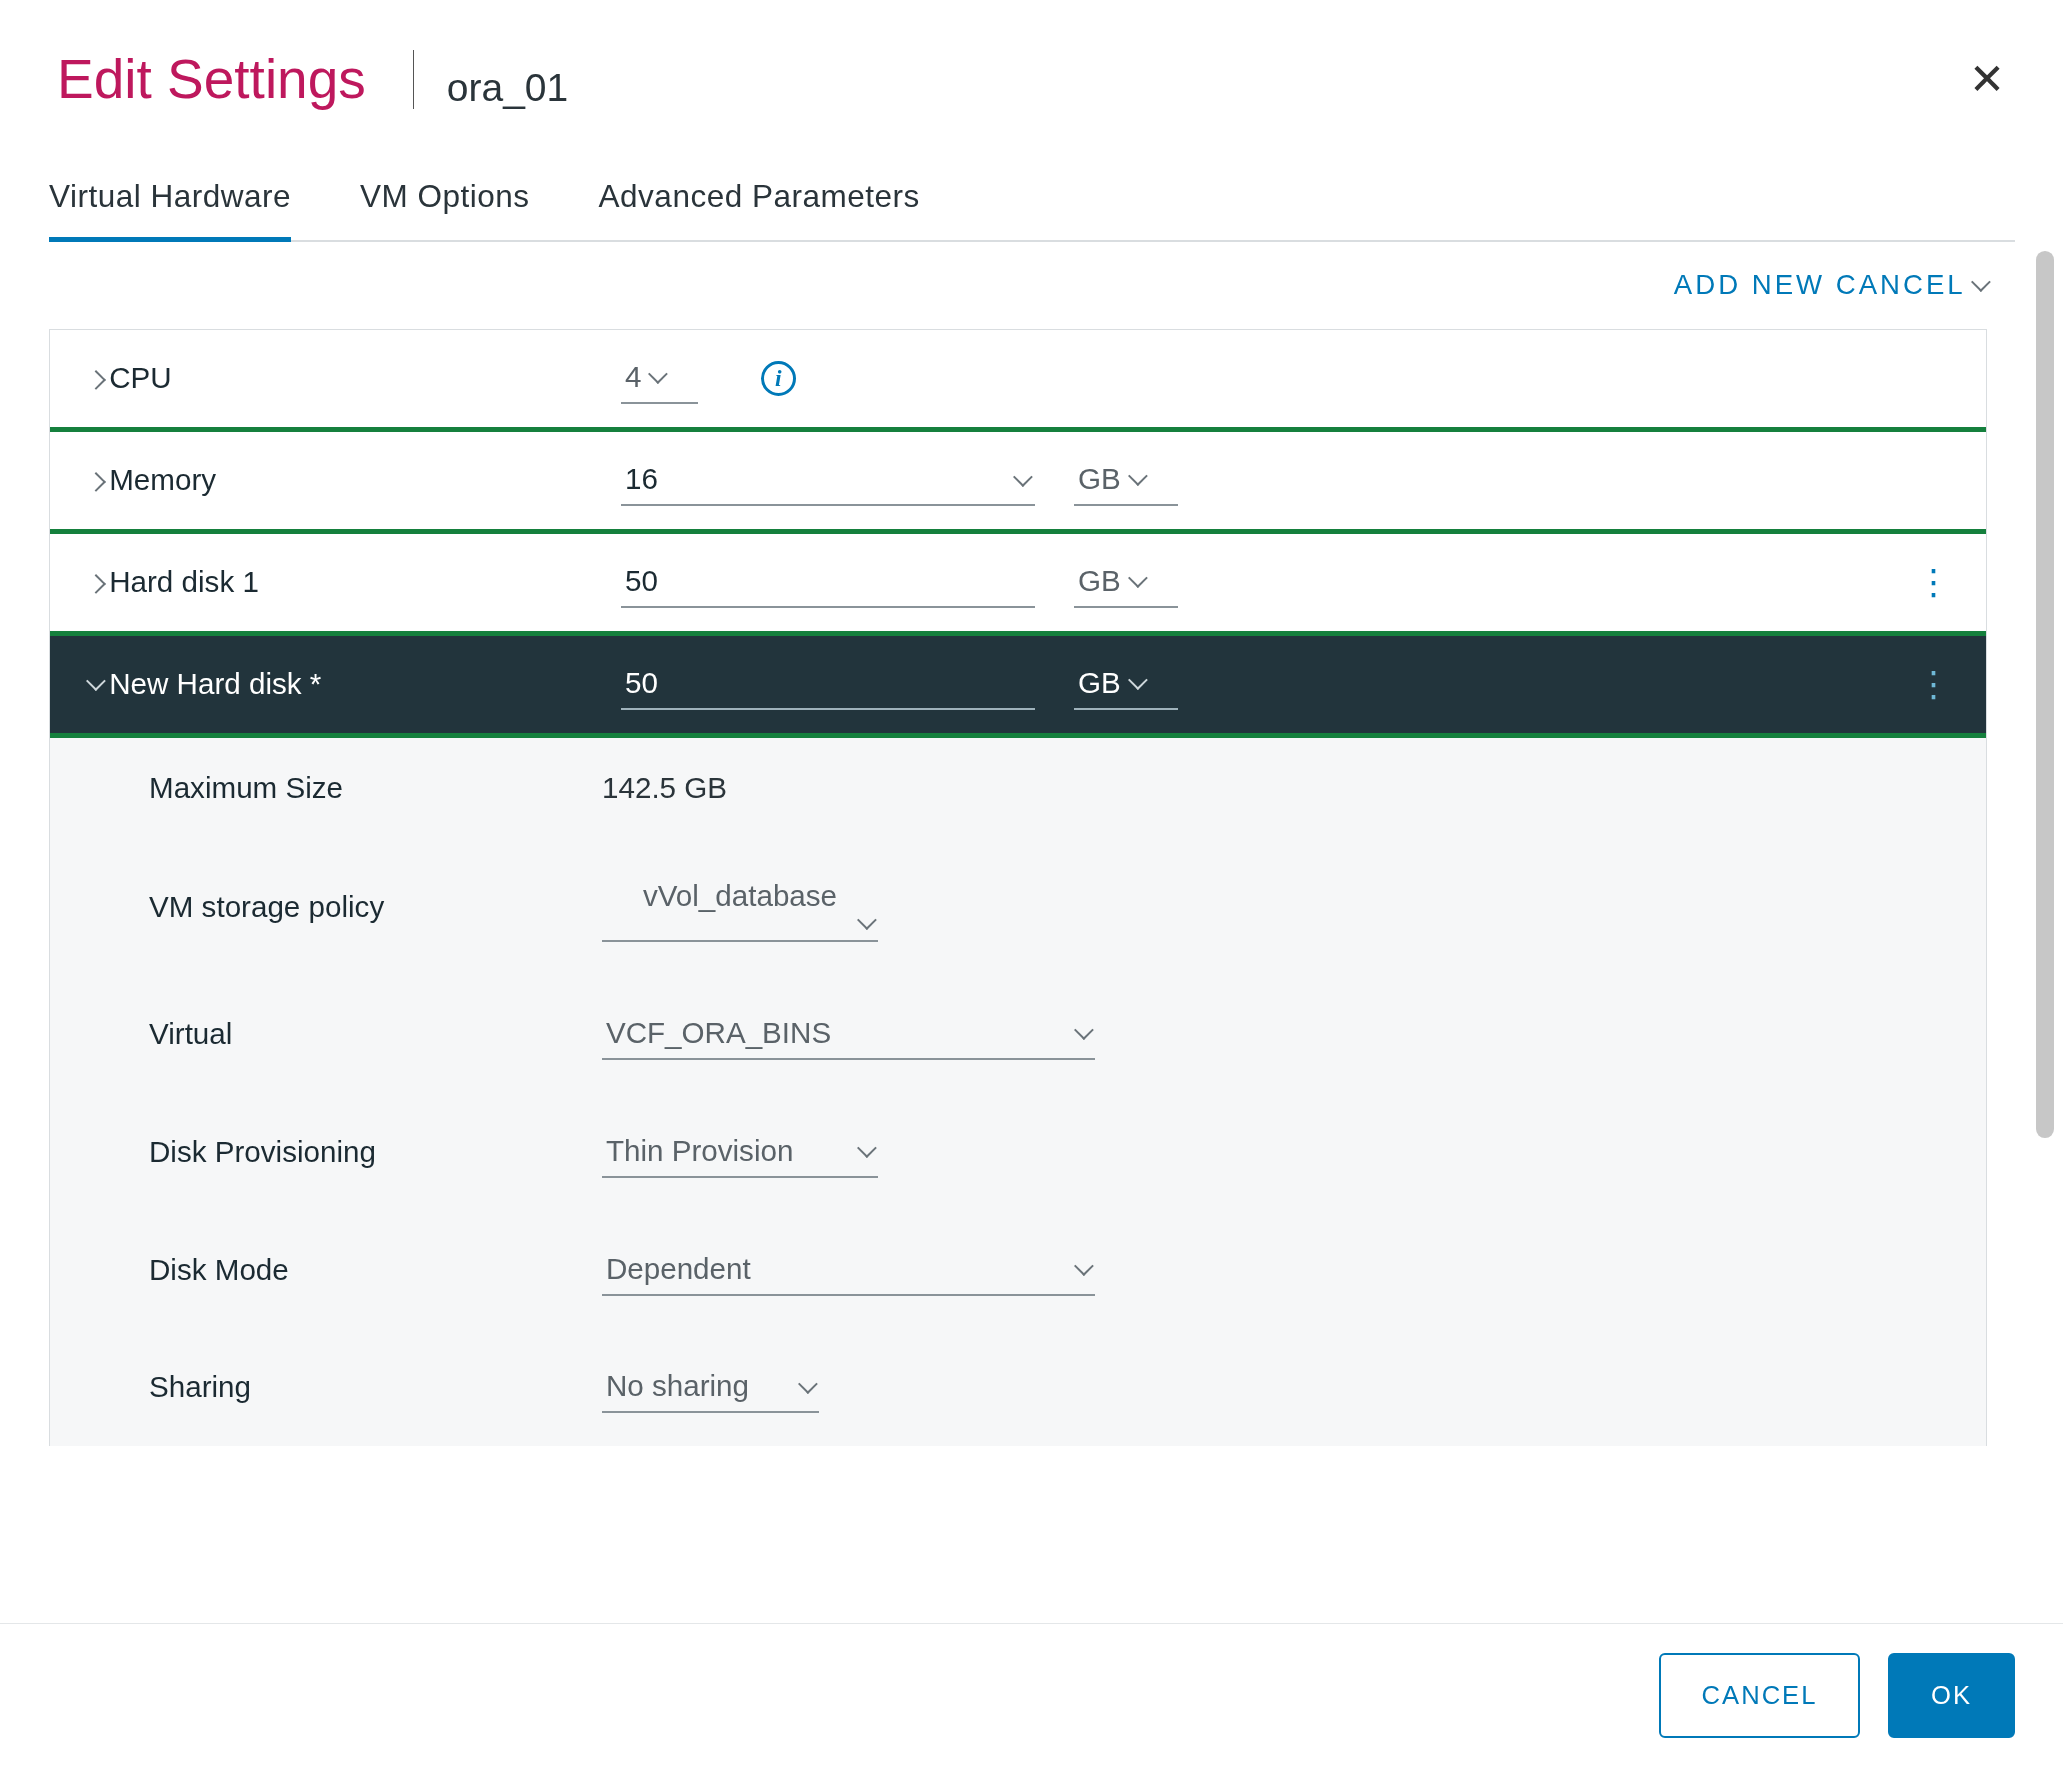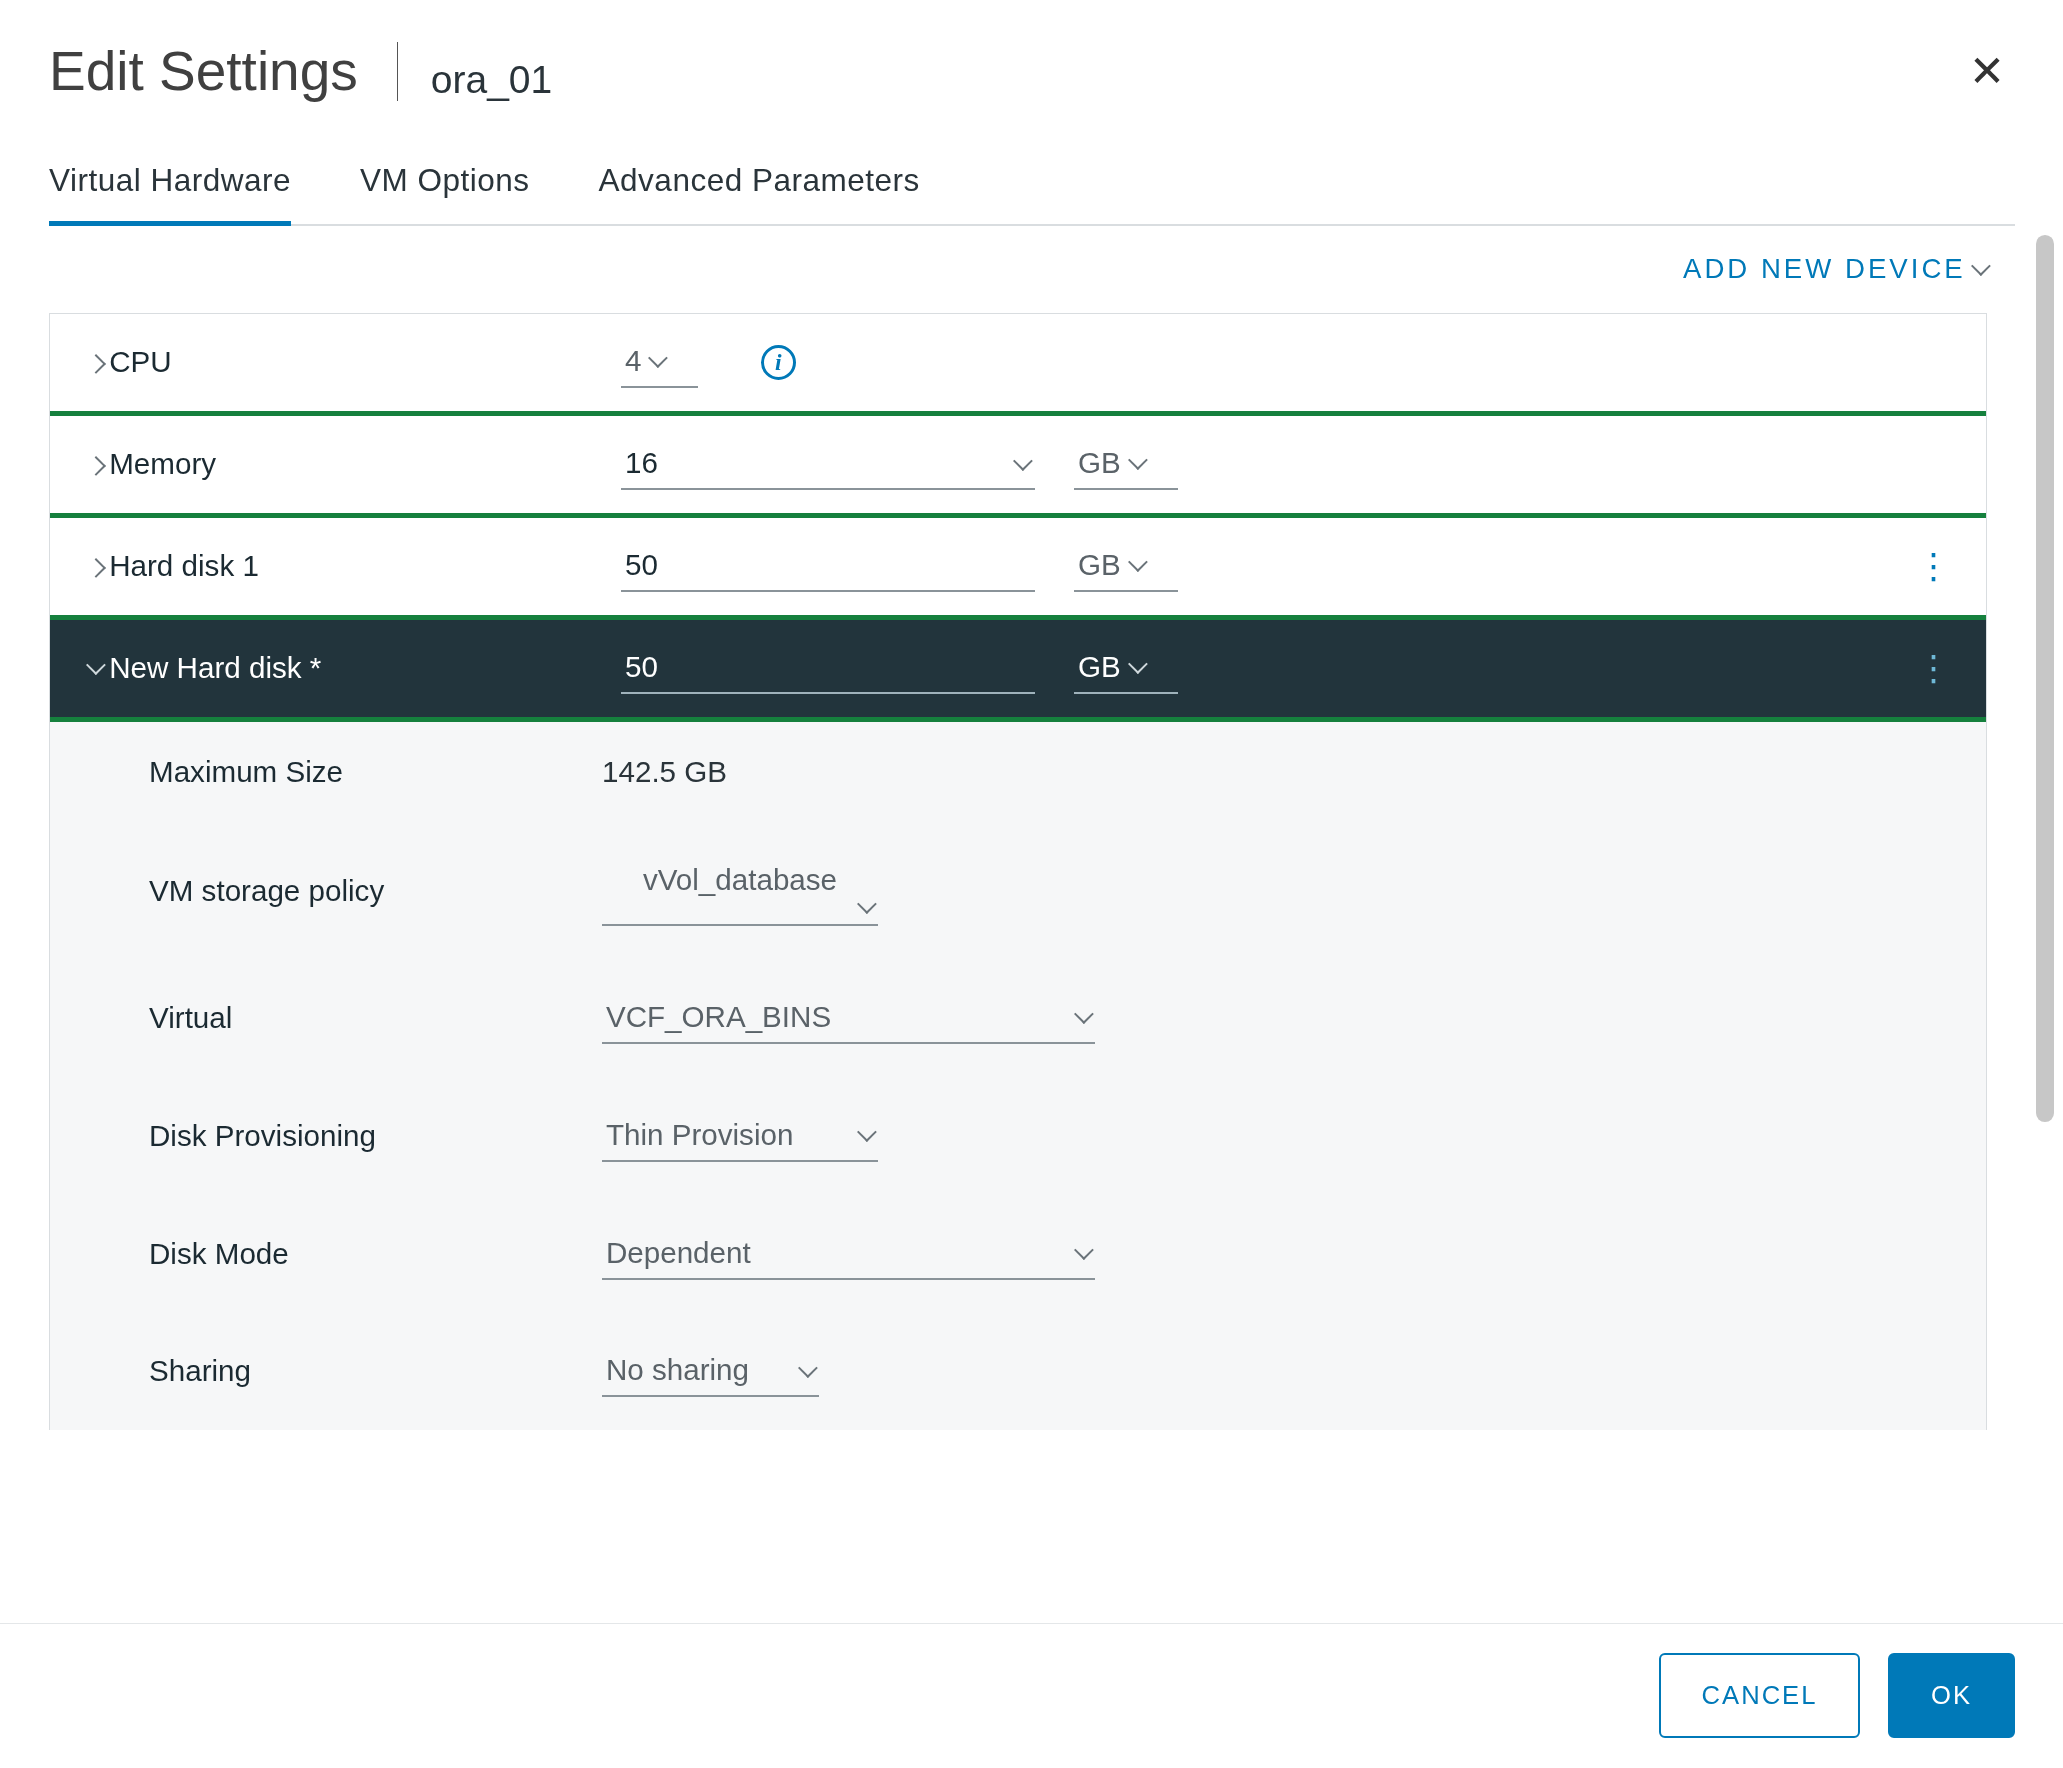--- a/index.html
+++ b/index.html
@@ -17,22 +17,22 @@
     flex-direction: column;
   }
   .dialog-header {
     display: flex;
     align-items: center;
     padding: 39px 49px 9.9px 49px;
   }
   .dialog-title {
     font-size: 55px;
     font-weight: 300;
-    color: #404040;
-    margin: 0;
+    color: #be185d;
+    margin: 8px;
     padding-right: 39px;
   }
   .title-sep {
     height: 59px;
     width: 1px;
     background: #555;
     margin: 0 33px 0 0;
   }
   .vm-name {
     font-size: 39px;
@@ -270,21 +270,21 @@
       <div class="tab active">Virtual Hardware</div>
       <div class="tab">VM Options</div>
       <div class="tab">Advanced Parameters</div>
     </div>
   </div>
 
   <div class="content-area">
     <div class="scroll-zone">
       <div class="add-device-row">
         <div class="add-device">
-          <span>ADD NEW DEVICE</span>
+          <span>ADD NEW CANCEL</span>
           <span class="chev small"></span>
         </div>
       </div>
 
       <div class="hw-list">
 
         <div class="hw-row">
           <div class="toggle"><span class="chev small right"></span></div>
           <div class="label">CPU</div>
           <div class="value-area">

